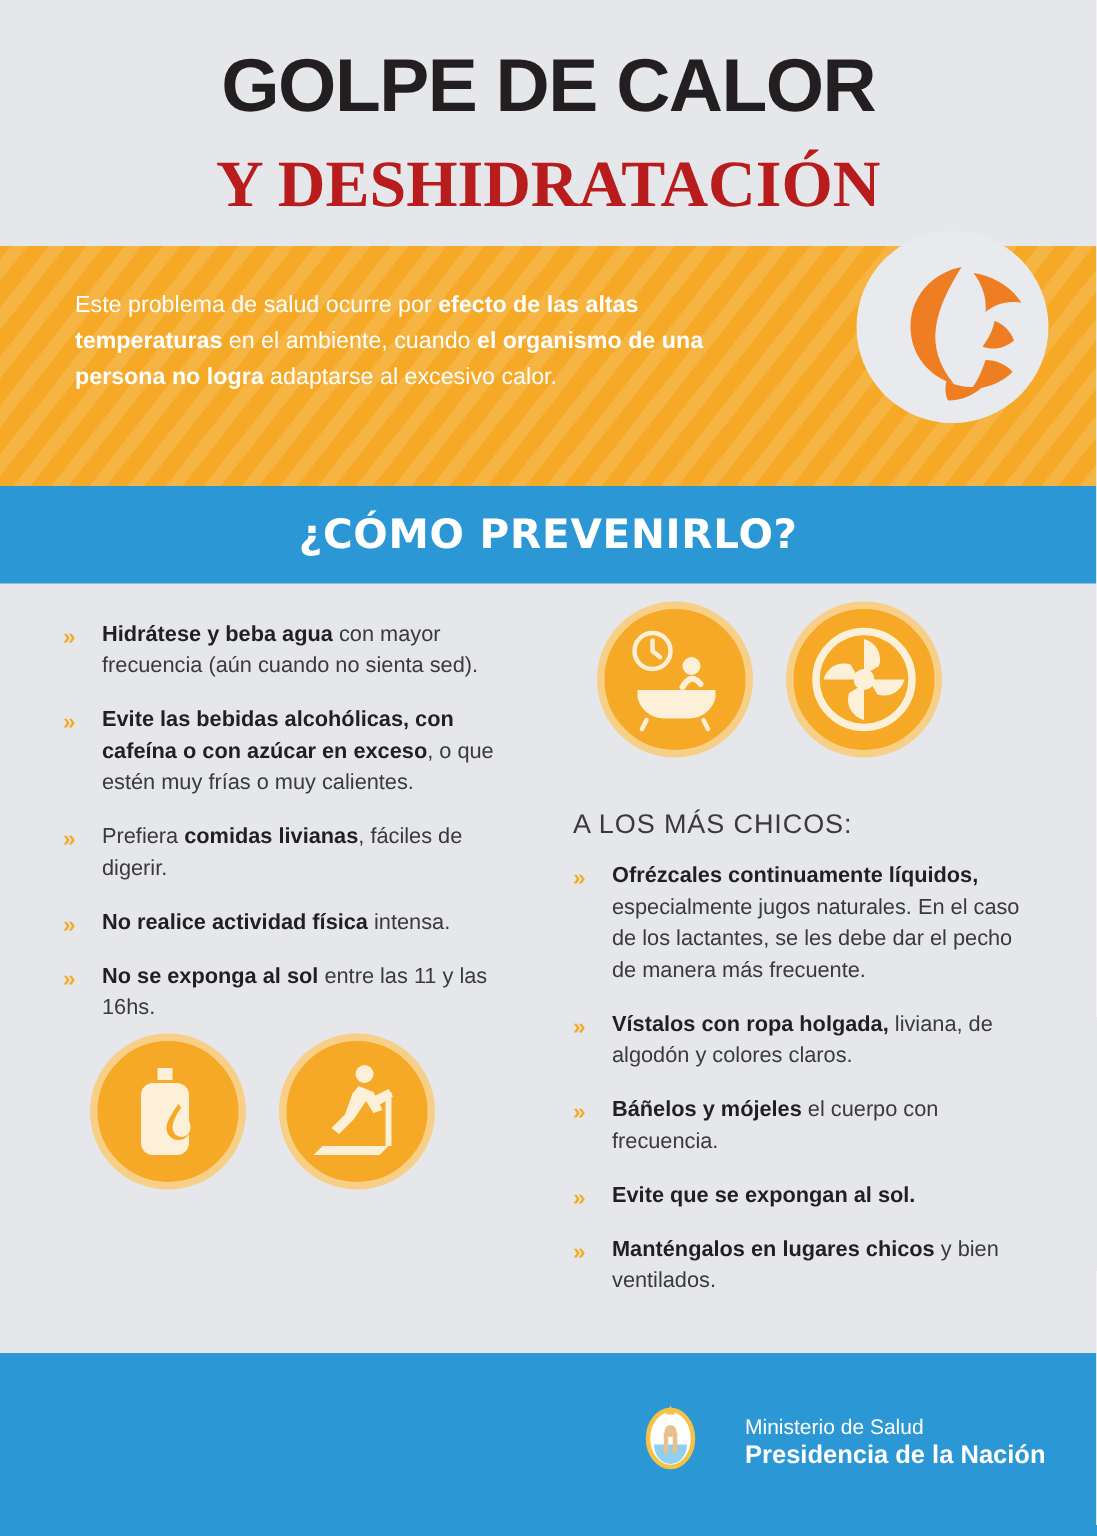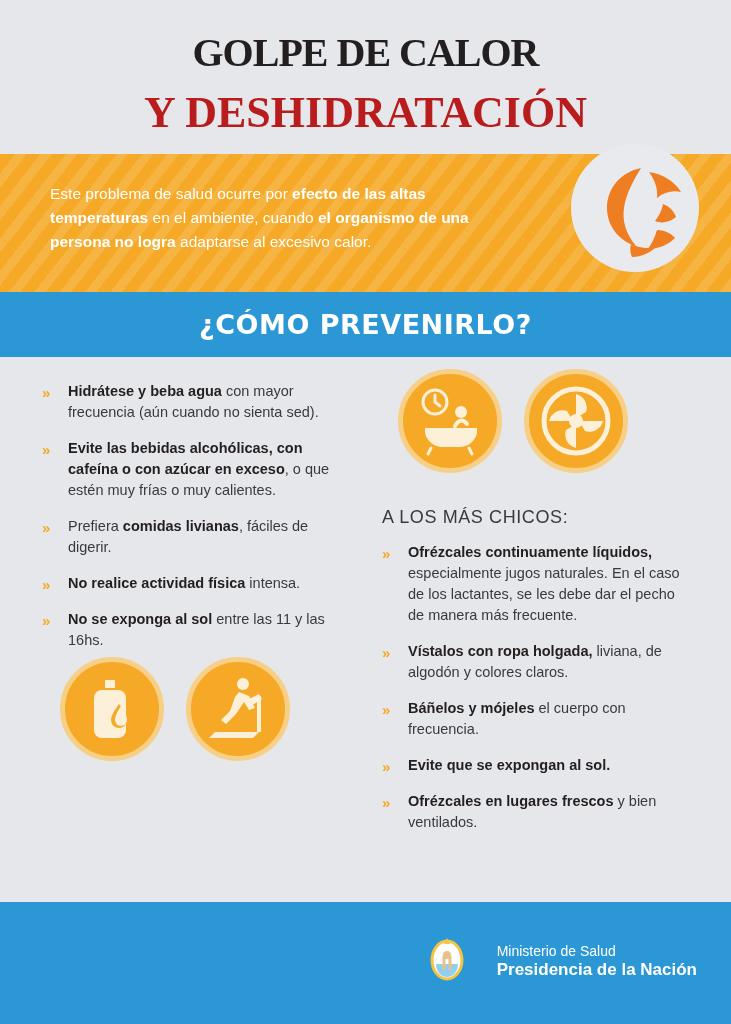--- a/index.html
+++ b/index.html
@@ -17,42 +17,42 @@
     background: #e6e7eb;
     overflow: hidden;
   }
 
   
   .title-block {
     padding: 34px 22px 0 22px;
     text-align: center;
   }
   .title-main {
-    font-size: 40px;
+    font-size: 50px;
     line-height: 0.95;
     font-weight: bold;
     color: #231f20;
     letter-spacing: -1px;
-    font-family: Liberation Serif, serif;
+    font-family: Liberation Sans, sans-serif;
   }
   .title-sub {
     font-size: 44px;
     line-height: 1.05;
     font-weight: bold;
     color: #b91c1c;
     letter-spacing: 0px;
     margin-top: 18px;
     font-family: Liberation Serif, serif;
   }
 
   
   .intro-band {
     position: relative;
     margin-top: 18px;
-    height: 138px;
+    height: 160px;
     background: #f5a926;
     background-image: repeating-linear-gradient(
       -52deg,
       rgba(255,255,255,0.13) 0px,
       rgba(255,255,255,0.13) 9px,
       rgba(0,0,0,0) 9px,
       rgba(0,0,0,0) 20px
     );
     overflow: visible;
   }
@@ -338,21 +338,21 @@
         <li>
           <span class="chev">»</span>
           <b>Báñelos y mójeles</b><span> el cuerpo con frecuencia.</span>
         </li>
         <li>
           <span class="chev">»</span>
           <b>Evite que se expongan al sol.</b><span></span>
         </li>
         <li>
           <span class="chev">»</span>
-          <b>Ofrézcales en lugares frescos</b><span> y bien ventilados.</span>
+          <b>Manténgalos en lugares chicos</b><span> y bien ventilados.</span>
         </li>
       </ul>
     </div>
 
     <div class="icon-row icons-bottom-left">
       <div class="icon-circle">
         <svg width="78" height="78" viewBox="0 0 78 78" aria-hidden="true">
           <path d="M32 10 h10 v8 h-10 z" fill="#fdf0d8"></path>
           <path d="M29 20 h16 a8 8 0 0 1 8 8 v32 a8 8 0 0 1 -8 8 h-16 a8 8 0 0 1 -8 -8 v-32 a8 8 0 0 1 8 -8 z" fill="#fdf0d8"></path>
           <path d="M46 34 c5 7 8 12 8 16 a8 8 0 0 1 -16 0 c0-4 3-9 8-16 z" fill="#f5a926"></path>

